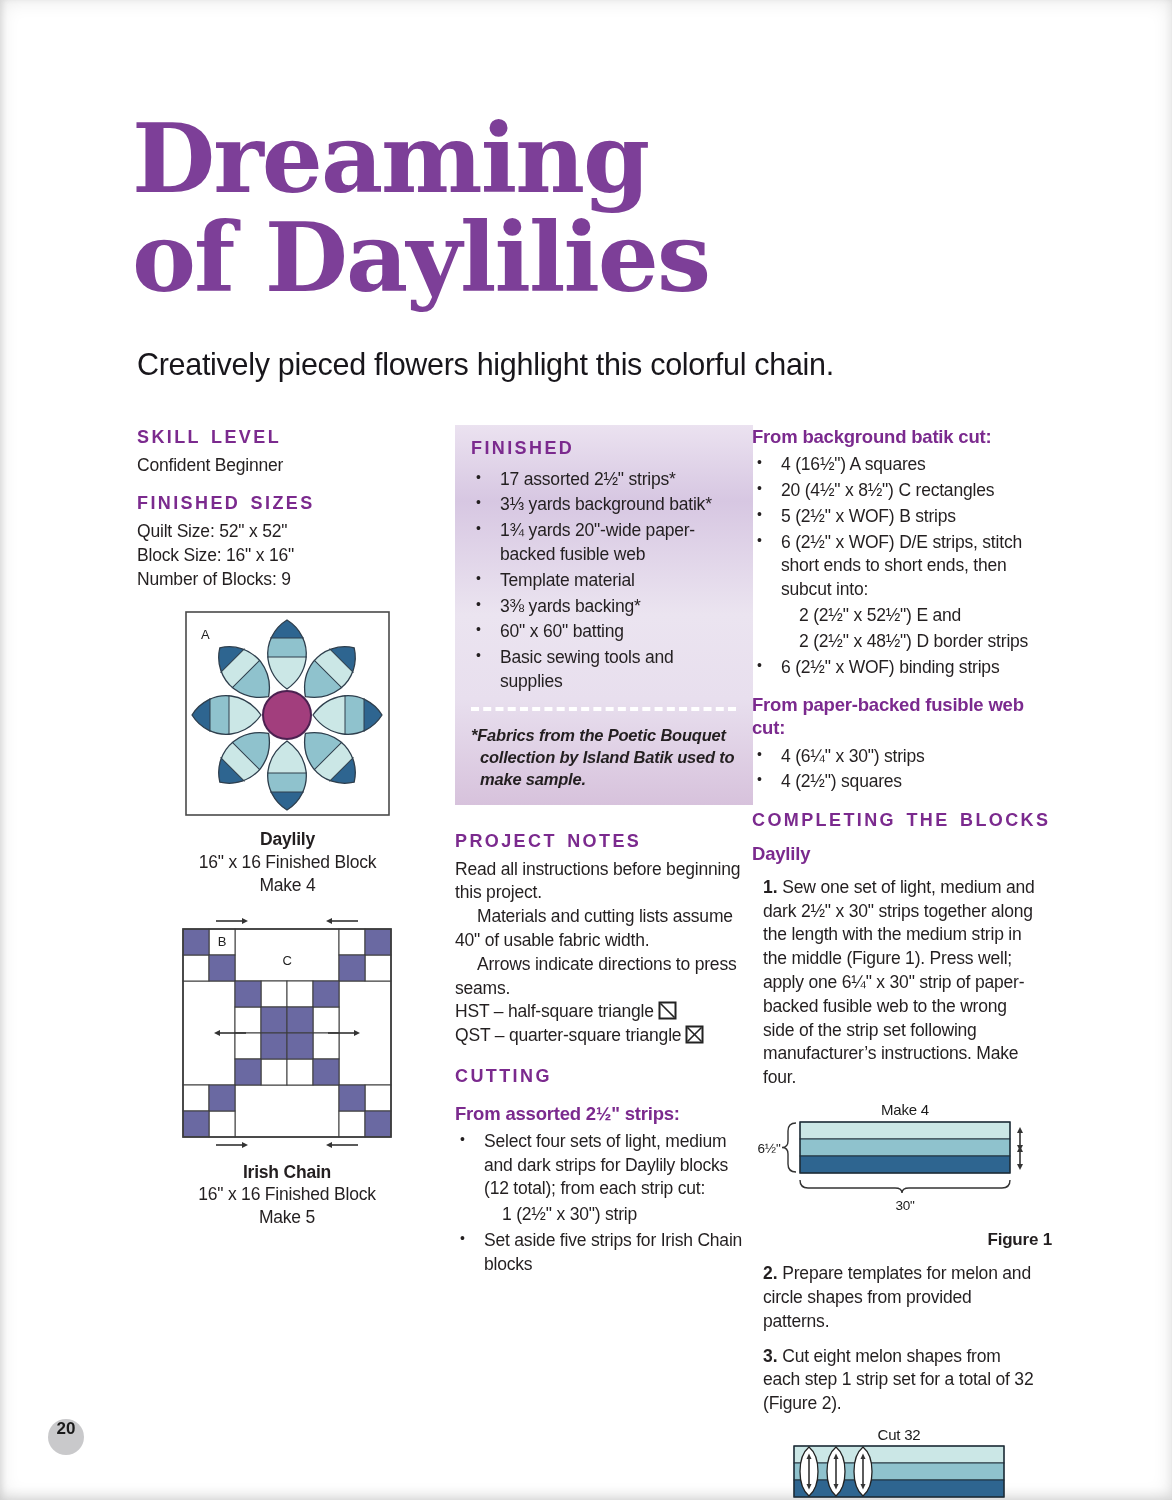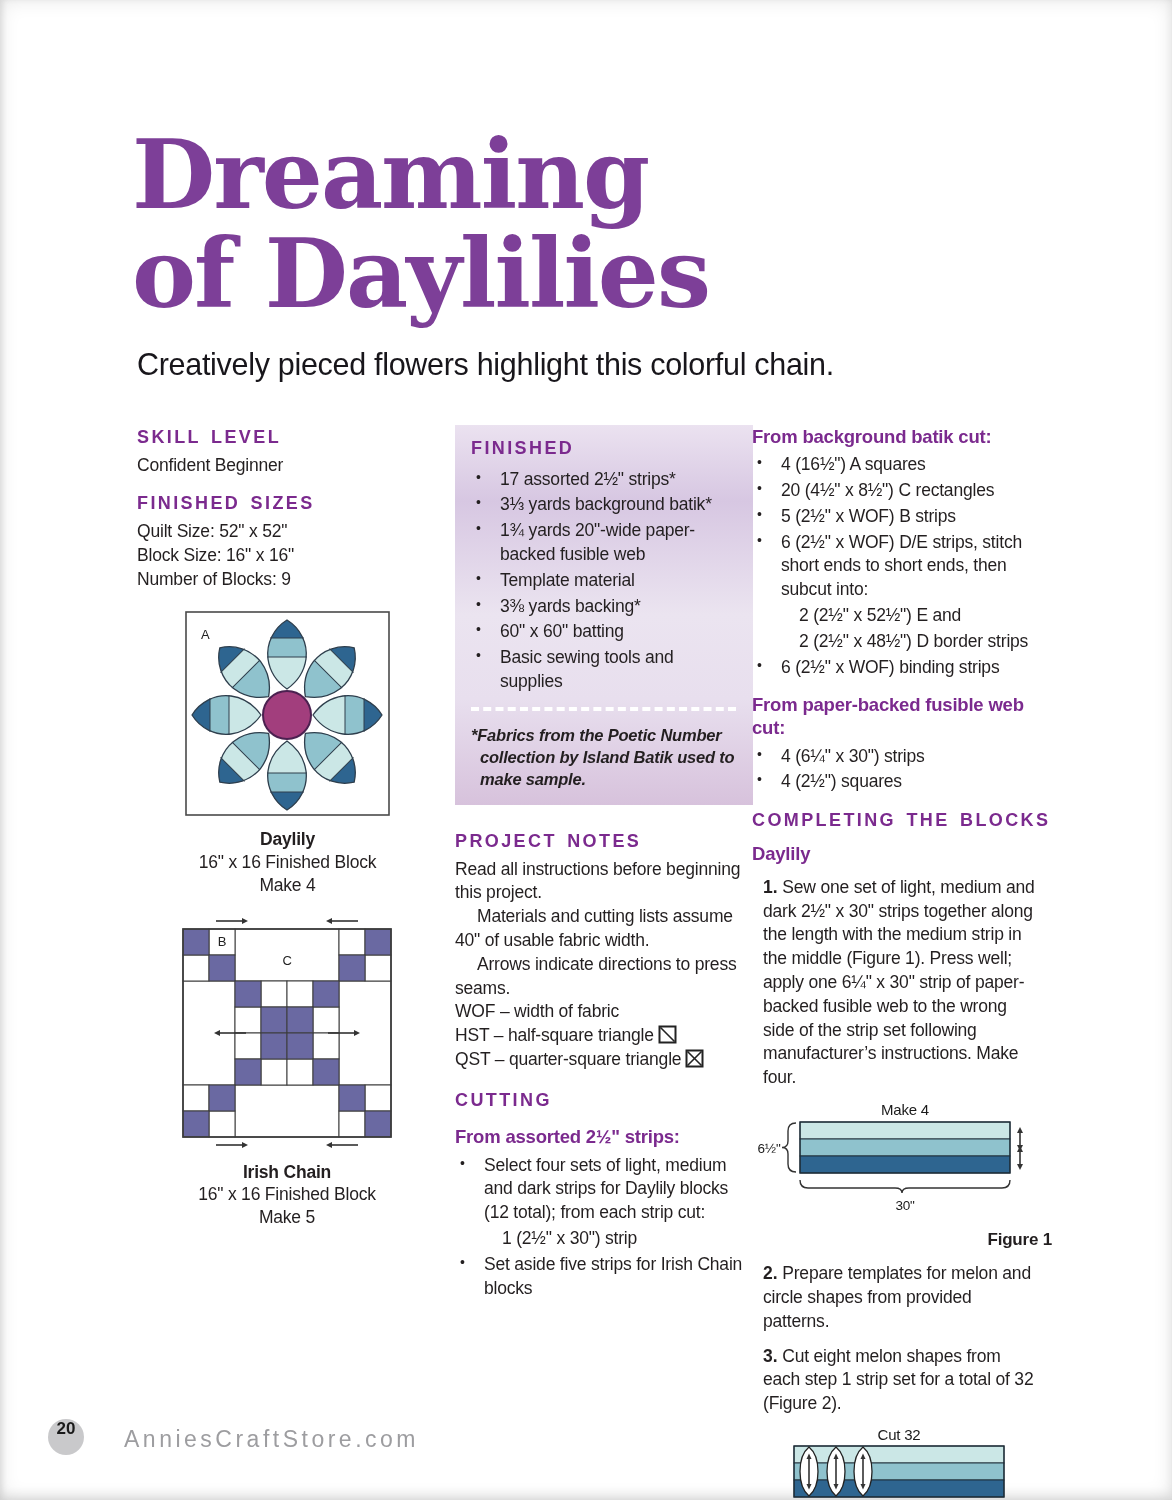--- a/index.html
+++ b/index.html
@@ -7,21 +7,21 @@
     width:1172px;height:1500px;position:relative;background:#ffffff;
     font-family:"Liberation Sans",sans-serif;color:var(--body_text,#231f20);
     overflow:hidden;
   }
   .page{position:absolute;inset:0;background:#fff;
     box-shadow:inset 0 0 20px rgba(0,0,0,.10), inset 3px 0 5px rgba(0,0,0,.05), inset 0 -6px 10px rgba(0,0,0,.07);}
 
   
   .byline{position:absolute;left:137px;top:76px;font-size:16.5px;letter-spacing:1.3px;font-weight:700;color:#231f20;}
   .byline .name{font-weight:400;color:#454548;}
-  .title{position:absolute;left:132px;top:126px;font-family:"DejaVu Serif",serif;font-weight:700;
+  .title{position:absolute;left:132px;top:110px;font-family:"DejaVu Serif",serif;font-weight:700;
     font-size:96px;line-height:1.03;color:var(--title_purple,#7d3f98);letter-spacing:-2px;}
   .subtitle{position:absolute;left:137px;top:347px;font-size:30.5px;letter-spacing:-0.3px;color:#18161b;}
 
   
   .col{position:absolute;top:425px;font-size:17.5px;line-height:1.36;letter-spacing:-0.2px;}
   .col1{left:137px;width:296px;}
   .col2{left:455px;width:298px;}
   .col3{left:752px;width:300px;}
 
   .sec{font-size:18px;font-weight:700;color:var(--heading_purple,#7b2a8e);
@@ -238,28 +238,27 @@
       <div class="bullet">
           <span>3⅜ yards backing*</span>
         </div>
       <div class="bullet">
           <span>60" x 60" batting</span>
         </div>
       <div class="bullet">
           <span>Basic sewing tools and supplies</span>
         </div>
       <hr class="mat-divider">
-      <div class="mat-note">*Fabrics from the Poetic Number collection by Island Batik used to make sample.</div>
+      <div class="mat-note">*Fabrics from the Poetic Bouquet collection by Island Batik used to make sample.</div>
     </div>
 
     <h3 class="sec">PROJECT NOTES</h3>
     <p class="para">Read all instructions before beginning this project.</p>
     <p class="para indent">Materials and cutting lists assume 40" of usable fabric width.</p>
     <p class="para indent">Arrows indicate directions to press seams.</p>
-    <p class="abbrev"><span>WOF – width of fabric</span></p>
     <p class="abbrev"><span>HST – half-square triangle</span><svg width="19" height="19" viewBox="0 0 19 19">
           <rect x="1.5" y="1.5" width="16" height="16" fill="none" stroke="#222" stroke-width="2"></rect>
           <line x1="2.5" y1="2.5" x2="16.5" y2="16.5" stroke="#222" stroke-width="1.6"></line>
         </svg></p>
     <p class="abbrev"><span>QST – quarter-square triangle</span><svg width="19" height="19" viewBox="0 0 19 19">
           <rect x="1.5" y="1.5" width="16" height="16" fill="none" stroke="#222" stroke-width="2"></rect>
           <line x1="2.5" y1="2.5" x2="16.5" y2="16.5" stroke="#222" stroke-width="1.6"></line>
           <line x1="16.5" y1="2.5" x2="2.5" y2="16.5" stroke="#222" stroke-width="1.6"></line>
         </svg></p>
 
@@ -350,15 +349,14 @@
         <polygon points="108.5,31 111,25.5 113.5,31" class="parrow-head"></polygon>
         <polygon points="108.5,56 111,61.5 113.5,56" class="parrow-head"></polygon>
       </g>
     </svg>
     <div class="fig-caption" style="margin-top:10px">Figure 2</div>
   </div>
 
   <div class="footer-circle">
     <span>20</span>
   </div>
-  <div class="footer-site">AnniesCraftStore.com</div>
 
 </div>
 
 </body></html>

